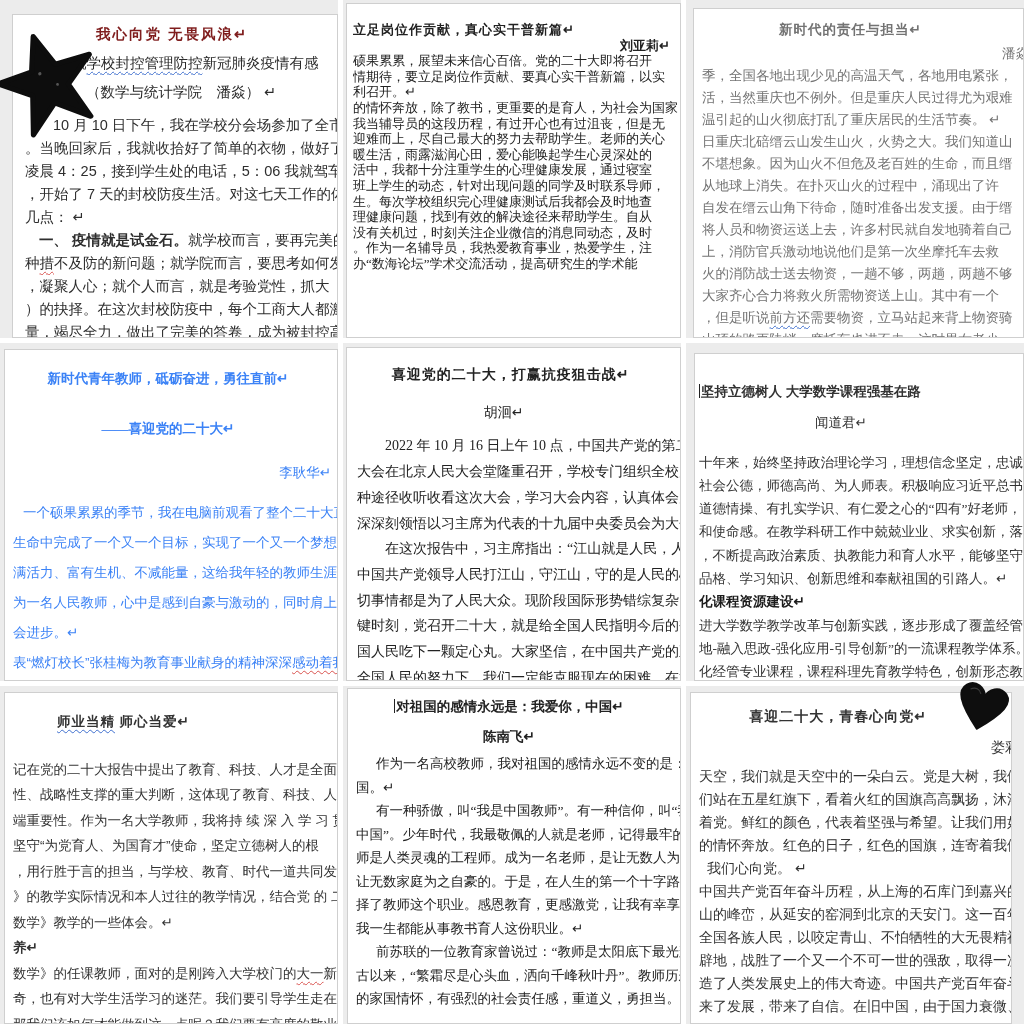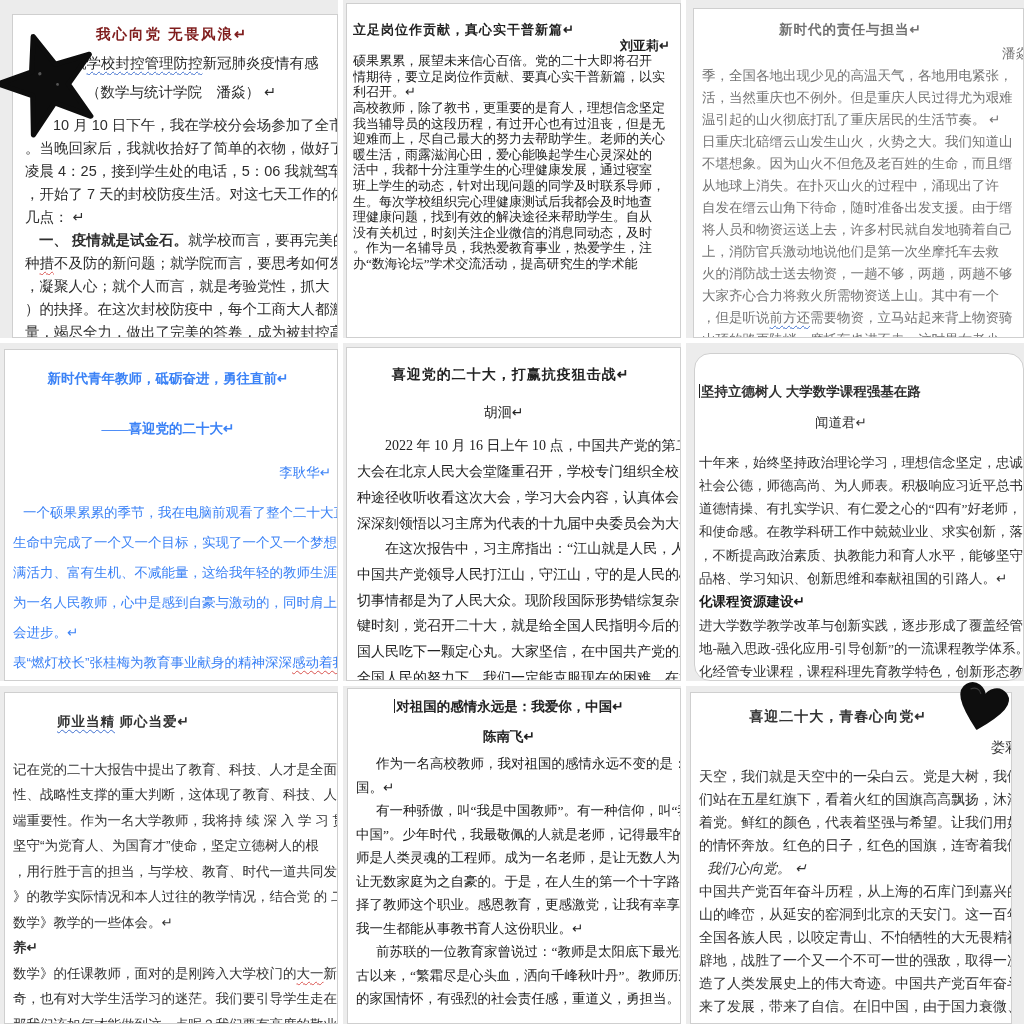--- a/index.html
+++ b/index.html
@@ -62,21 +62,21 @@
   #p4 .ind1{padding-left:10px;}
 
   
   #p5{top:4px;left:3px;right:0;bottom:0;padding:8px 0 0 10px;}
   #p5 .title{font-size:21px;font-weight:bold;letter-spacing:1px;margin:6px 16px 0 0;color:#111;}
   #p5 .author{font-size:14.5px;margin:12px 30px 8px 0;color:#222;}
   #p5 .bl{font-size:14px;line-height:25.7px;color:#222;}
   #p5 .ind2{padding-left:28px;}
 
   
-  #p6{top:10px;left:8px;right:0;bottom:0;padding:4px 0 0 4px;border-radius:16px;}
+  #p6{top:10px;left:8px;right:0;bottom:0;padding:4px 0 0 4px;}
   #p6 .title{font-size:21px;font-weight:bold;line-height:26px;margin-top:22px;color:#1a1a1a;}
   #p6 .author{font-size:16px;margin:8px 40px 16px 0;color:#222;}
   #p6 .bl{font-size:13.5px;line-height:23.3px;color:#333;}
   #p6 .subhead{font-weight:bold;color:#1c1c1c;}
 
   
   #p7{top:6px;left:4px;right:0;bottom:0;padding:4px 0 0 8px;}
   #p7 .title{font-size:19px;font-weight:bold;letter-spacing:1px;margin:12px 0 22px 44px;color:#151515;}
   #p7 .bl{font-size:13.5px;line-height:25.5px;color:#333;}
   #p7 .subhead{font-weight:bold;}
@@ -86,21 +86,21 @@
   #p8 .title{font-size:16.5px;font-weight:bold;margin:4px 18px 0 0;color:#141414;}
   #p8 .author{font-size:14px;font-weight:bold;margin:6px 18px 4px 0;color:#141414;}
   #p8 .bl{font-size:13.5px;line-height:23.5px;color:#222;}
   #p8 .ind2{padding-left:20px;}
 
   
   #p9{top:6px;left:4px;right:12px;bottom:0;padding:4px 0 0 8px;}
   #p9 .title{font-size:19px;font-weight:bold;letter-spacing:1px;margin:8px 34px 0 0;}
   #p9 .author{font-size:15px;margin:8px -8px 6px 0;color:#333;}
   #p9 .bl{font-size:14px;line-height:23px;color:#333;}
-  #p9 .ind1{padding-left:8px;font-style:italic;}
+  #p9 .ind1{padding-left:8px;}
 
   #star{left:-4px;top:28px;width:104px;height:108px;transform:rotate(-18deg);}
   #heart{right:14px;top:-8px;width:56px;height:60px;transform:rotate(14deg);}
 </style>
 </head>
 <body>
 
 <div id="collage">
 
   <div class="cell">
@@ -127,21 +127,21 @@
     </div>
   </div>
 
   <div class="cell">
     <div class="page serif" id="p2">
       <div class="title bl">立足岗位作贡献，真心实干普新篇↵</div>
       <div class="author right bl">刘亚莉↵</div>
       <div class="bl">硕果累累，展望未来信心百倍。党的二十大即将召开</div>
       <div class="bl">情期待，要立足岗位作贡献、要真心实干普新篇，以实</div>
       <div class="bl">利召开。↵</div>
-      <div class="bl">高校教师，除了教书，更重要的是育人，理想信念坚定</div>
+      <div class="bl">的情怀奔放，除了教书，更重要的是育人，为社会为国家</div>
       <div class="bl">我当辅导员的这段历程，有过开心也有过沮丧，但是无</div>
       <div class="bl">迎难而上，尽自己最大的努力去帮助学生。老师的关心</div>
       <div class="bl">暖生活，雨露滋润心田，爱心能唤起学生心灵深处的</div>
       <div class="bl">活中，我都十分注重学生的心理健康发展，通过寝室</div>
       <div class="bl">班上学生的动态，针对出现问题的同学及时联系导师，</div>
       <div class="bl">生。每次学校组织完心理健康测试后我都会及时地查</div>
       <div class="bl">理健康问题，找到有效的解决途径来帮助学生。自从</div>
       <div class="bl"><span>没有关机过，时刻关注</span><span class="wavy-blue">企业微信的</span><span>消息同动态，及时</span></div>
       <div class="bl">。作为一名辅导员，我热爱教育事业，热爱学生，注</div>
       <div class="bl">办“数海论坛”学术交流活动，提高研究生的学术能</div>

